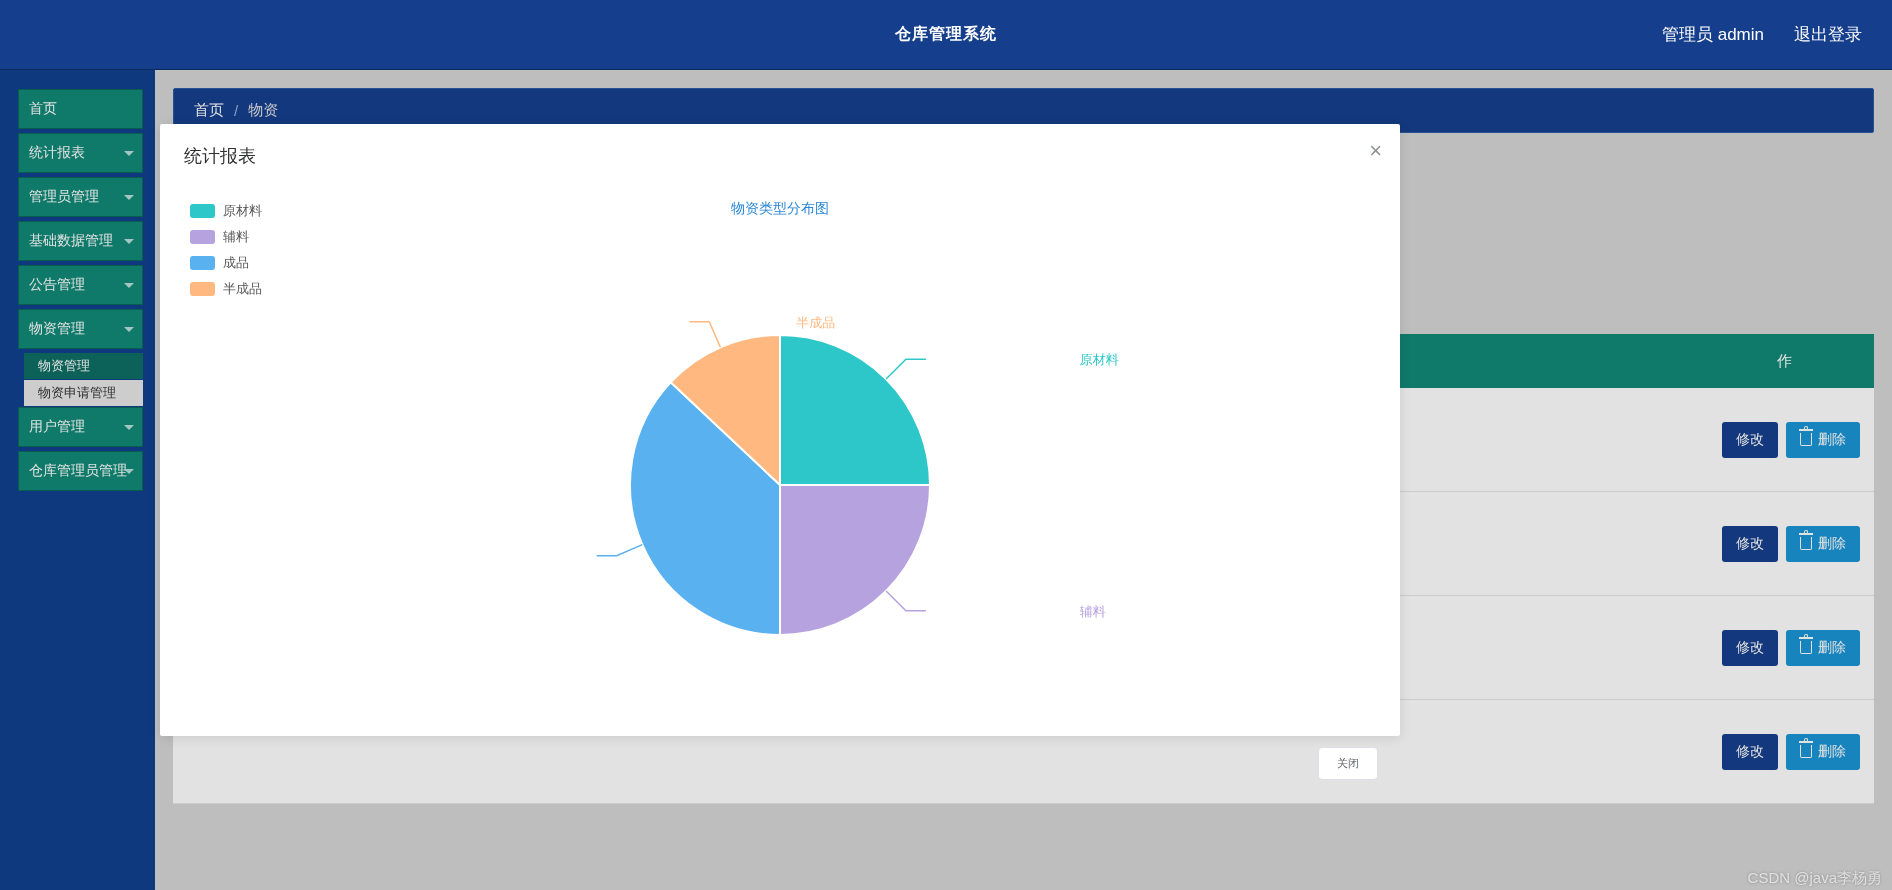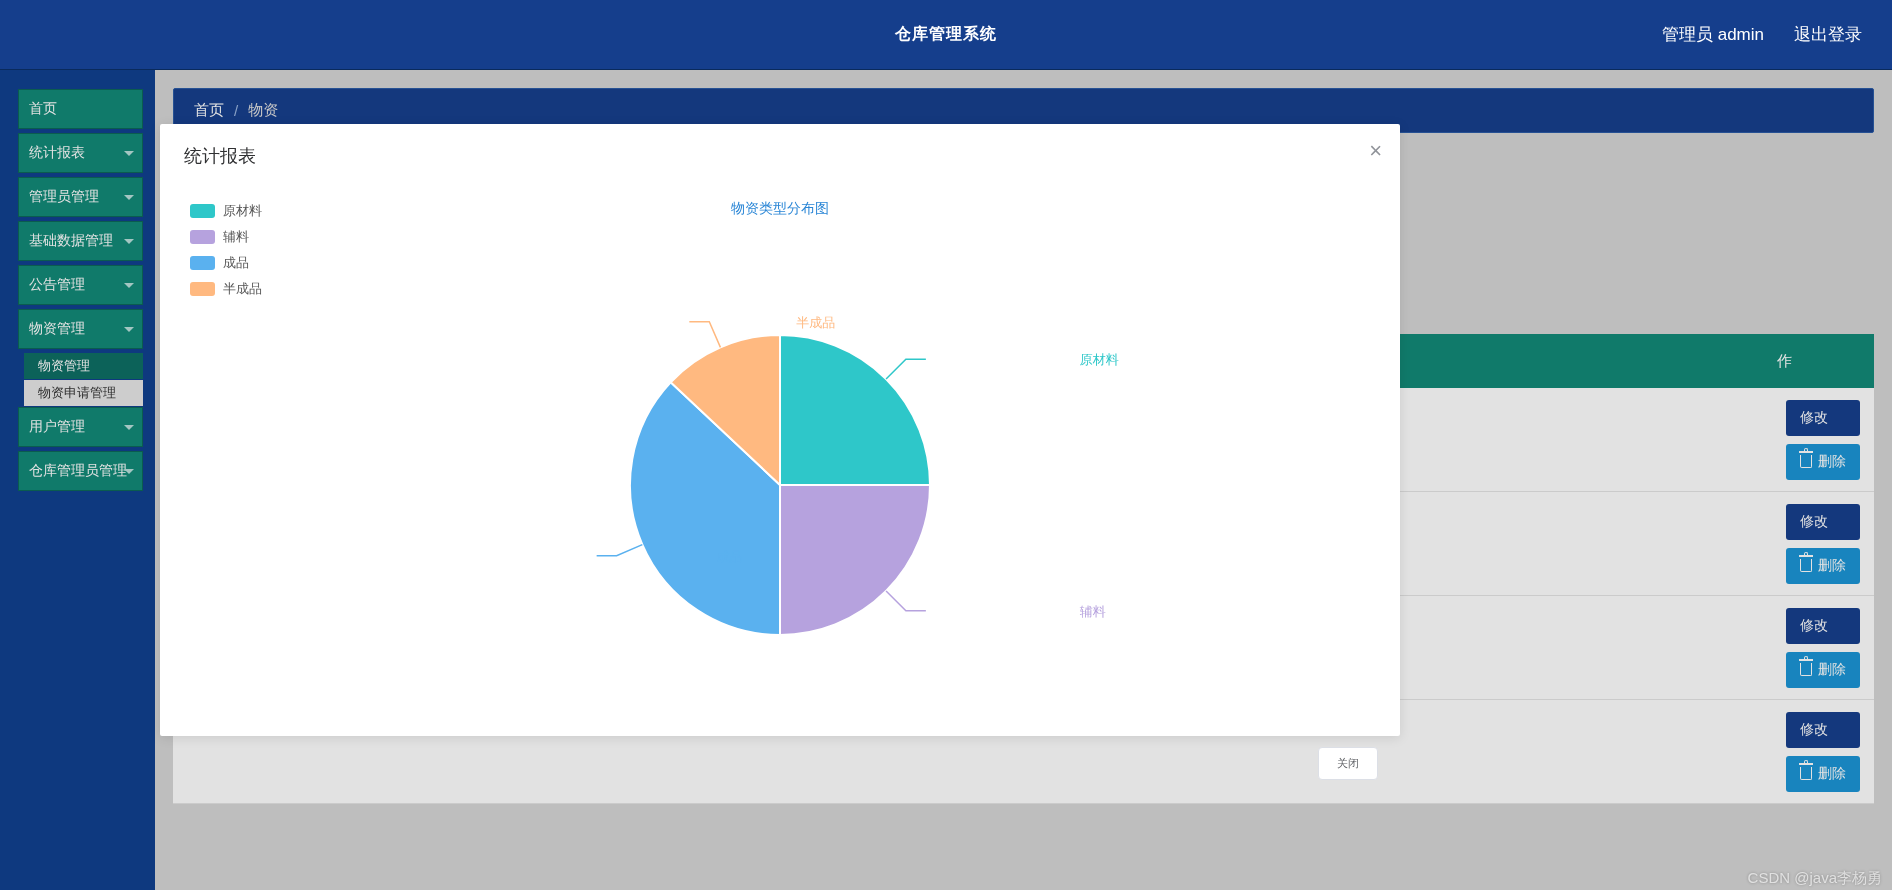--- a/index.html
+++ b/index.html
@@ -135,21 +135,20 @@
       background: #fff;
       border-bottom: 1px solid #e5e5e5;
     }
     .bg-row .btn-group {
       position: absolute;
       right: 14px;
       top: 50%;
       transform: translateY(-50%);
       display: flex;
       gap: 8px;
-      flex-direction: column;
     }
     .op-btn {
       height: 36px;
       padding: 0 14px;
       border: none;
       border-radius: 3px;
       color: #fff;
       font-size: 14px;
       display: inline-flex;
       align-items: center;

